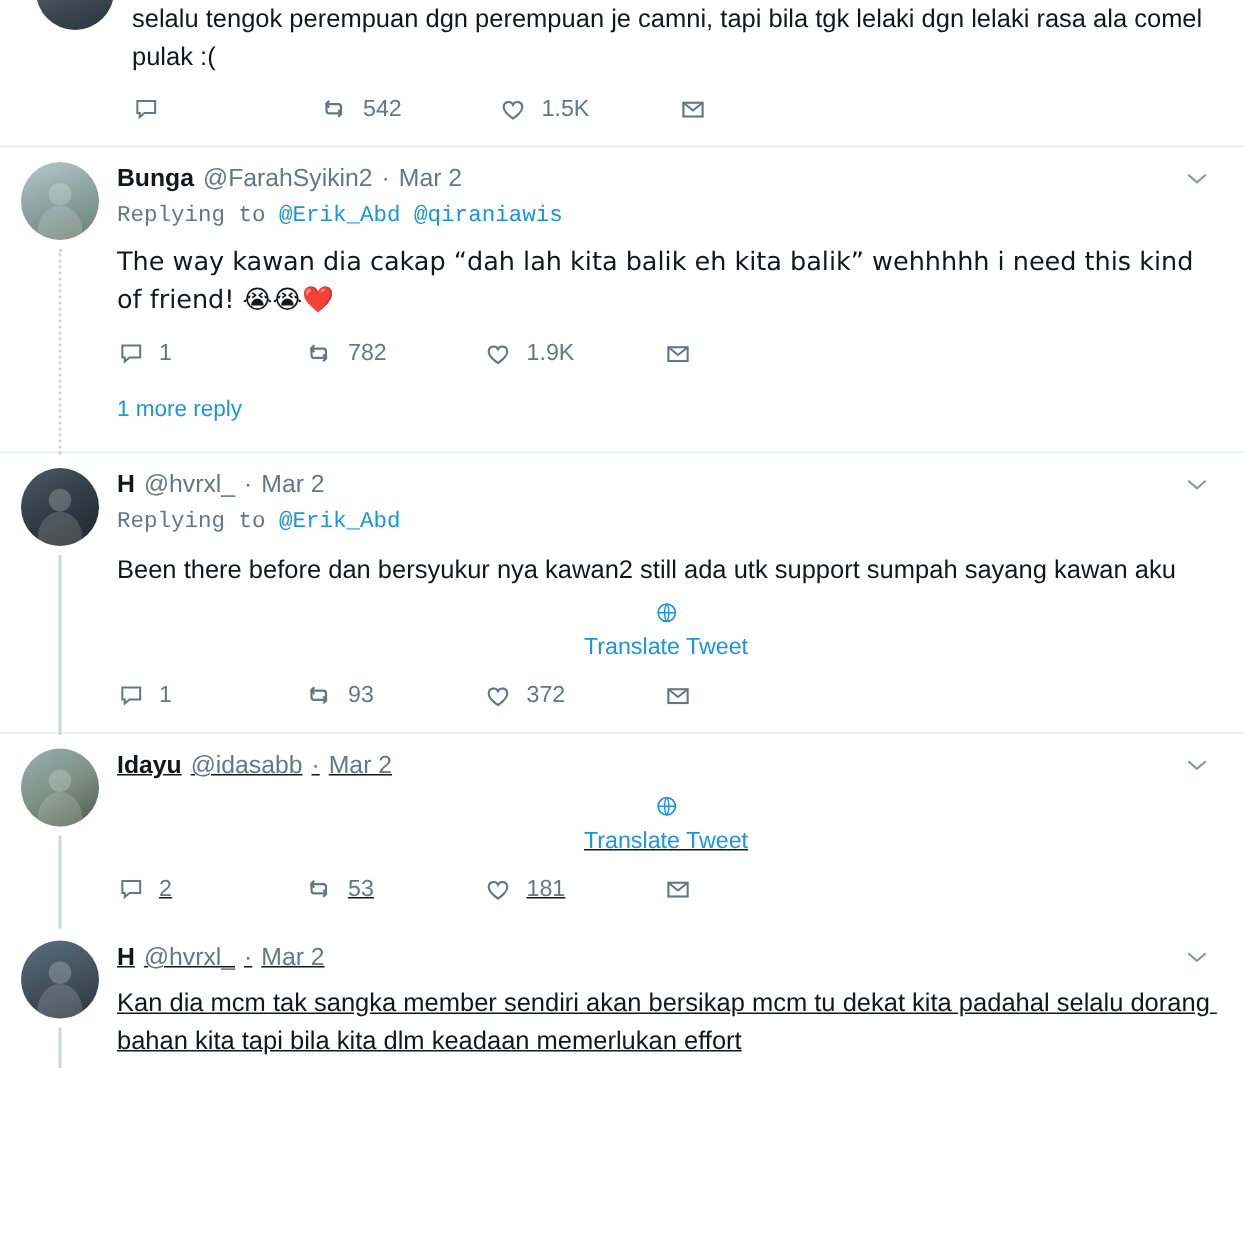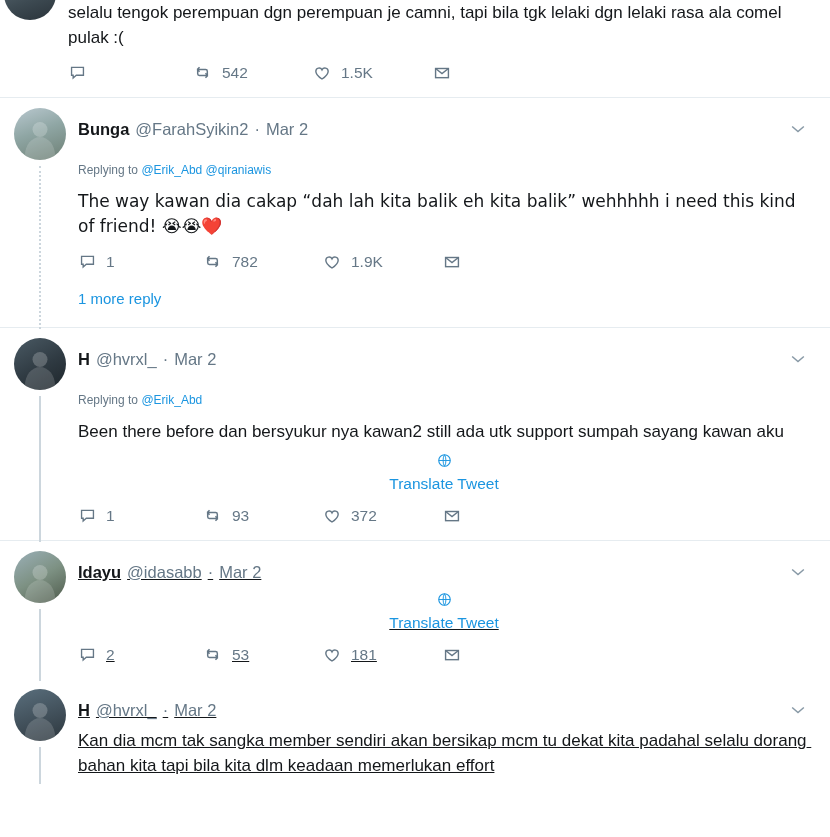--- a/index.html
+++ b/index.html
@@ -73,38 +73,38 @@
 
   .body { flex: 1 1 auto; min-width: 0; padding-right: 6px; }
 
   .namerow {
     display: flex;
     align-items: baseline;
     gap: 6px;
     font-size: 16.5px;
     line-height: 22px;
     position: relative;
-    margin-top: 10px;
   }
   .dispname { font-weight: bold; color: #14171a; }
   .handle, .dot, .time { color: #657786; font-weight: normal; }
 
   .caret {
     position: absolute;
     right: 2px;
     top: 1px;
     width: 20px; height: 20px;
     color: #8899a6;
   }
 
   .replyingto {
-    font-size: 12px;
+    font-size: 15px;
     line-height: 24px;
     color: #657786;
-    margin-top: 18px;
+    margin-top: 2px;
+    font-family: Liberation Mono, monospace;
   }
   .replyingto a { color: #1b95e0; text-decoration: none; }
 
   .text {
     font-size: 17px;
     line-height: 25px;
     color: #14171a;
     margin-top: 7px;
     white-space: pre-wrap;
     word-wrap: break-word;
@@ -145,21 +145,21 @@
   .act svg { display: block; }
 
   .morereply {
     font-size: 15px;
     color: #1b95e0;
     padding: 8px 0 16px 0;
   }
 
   .topfrag {
     display: flex;
-    padding: 0 14px 4px 4px;
+    padding: 0 14px 4px 24px;
     border-bottom: 1px solid #e6ecf0;
   }
   .topfrag .gutter { width: 64px; flex: 0 0 64px; position: relative; }
   .clipavatar {
     position: absolute;
     top: -32px; left: 0;
     width: 52px; height: 52px;
     border-radius: 50%;
     background: linear-gradient(160deg,#62727c 0%,#3d4a52 60%,#2a333a 100%);
   }

